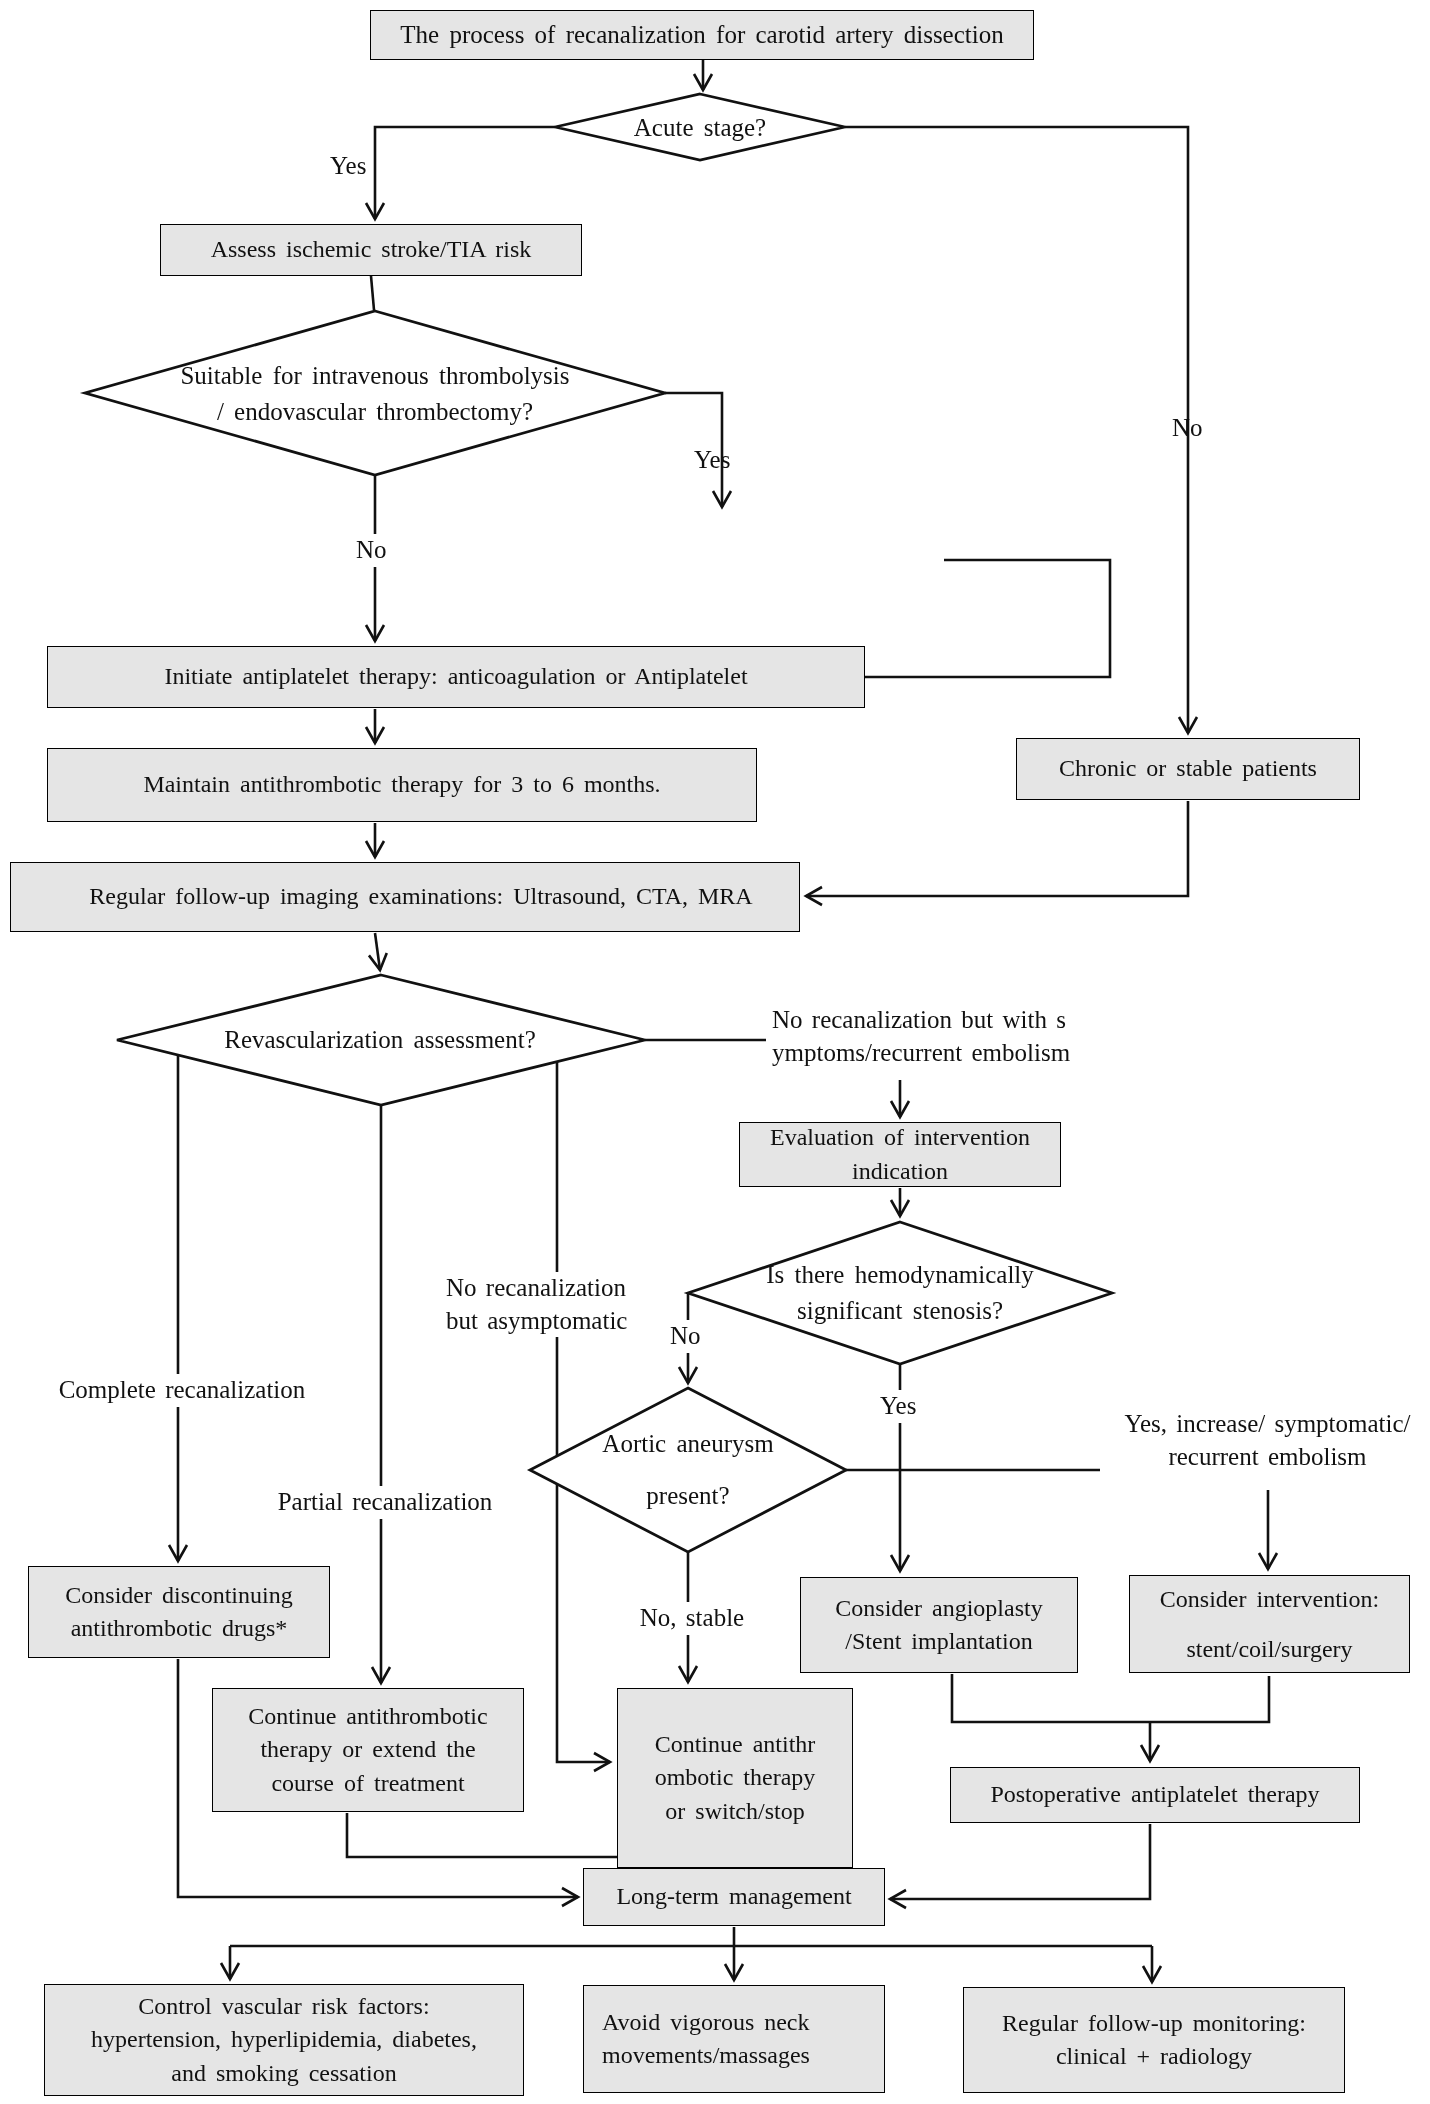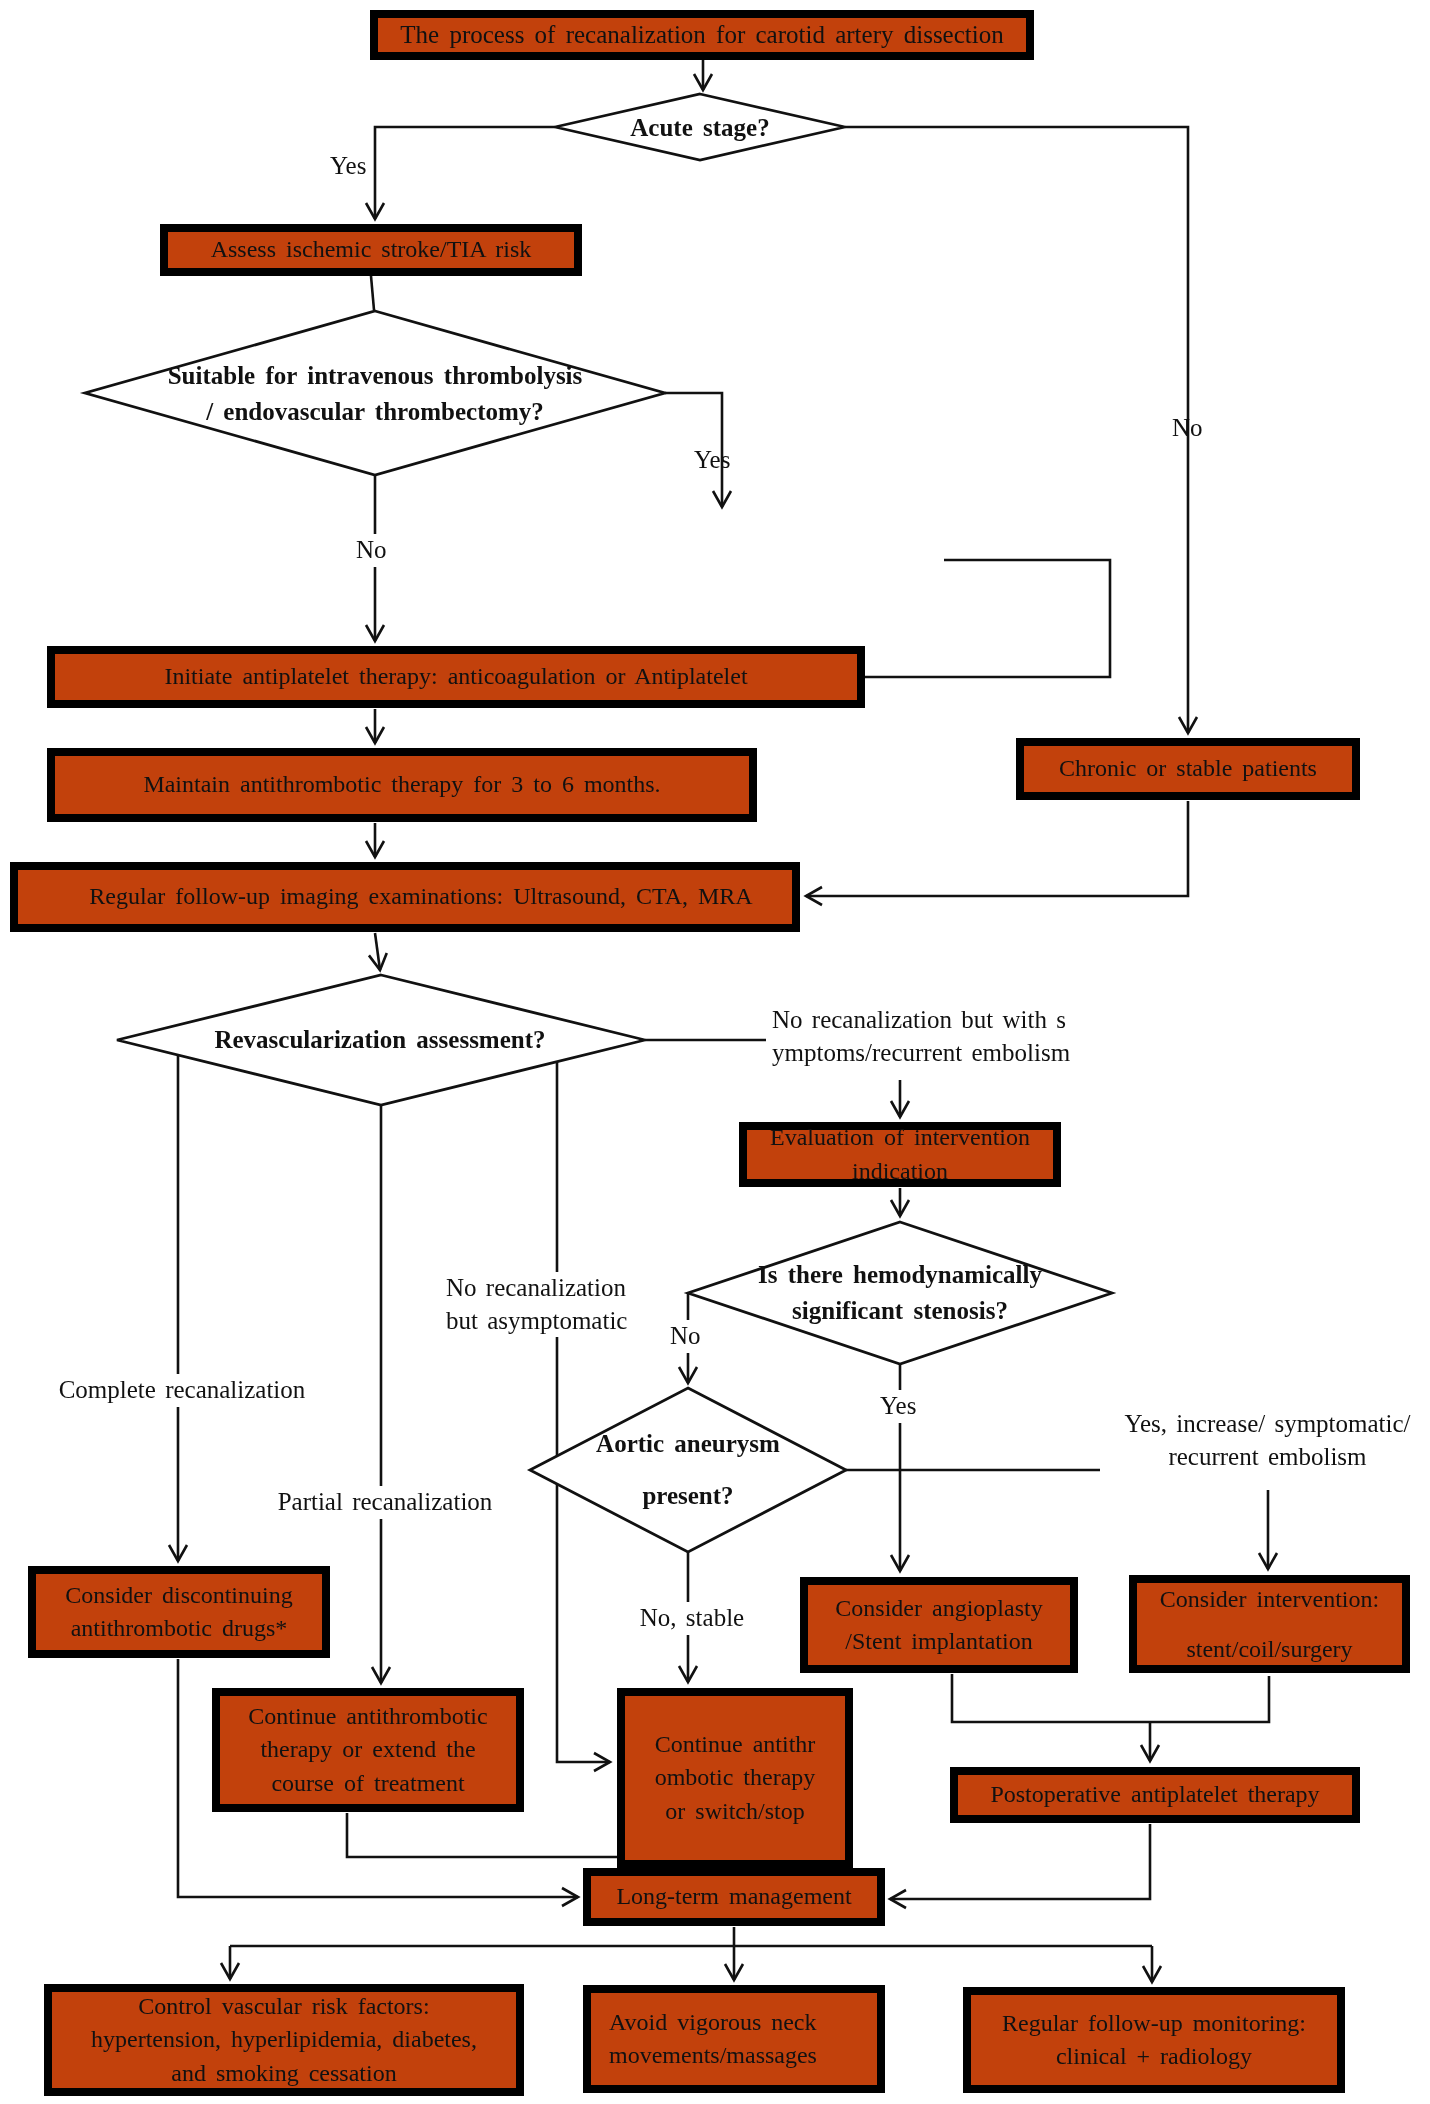--- a/index.html
+++ b/index.html
@@ -8,38 +8,38 @@
     width:1430px;height:2104px;
     background:#ffffff;
     font-family:"Liberation Serif","DejaVu Serif",serif;
     color:#111111;
     overflow:hidden;
   }
   #wires{position:absolute;left:0;top:0;width:1430px;height:2104px;}
   .node{
     position:absolute;
     box-sizing:border-box;
-    border:8px solid #000000;
-    background:#c2410c;
+    border:1px solid #000000;
+    background:#e5e5e5;
     display:flex;align-items:center;justify-content:center;
     text-align:center;
     font-size:24px;line-height:1.38;
     white-space:pre-line;
     word-spacing:4px;
     z-index:2;
     font-family:Liberation Serif, serif;
   }
   .node.leftalign{justify-content:flex-start;text-align:left;padding-left:18px;padding-right:6px;}
   .dtext{
     position:absolute;
     display:flex;align-items:center;justify-content:center;
     text-align:center;
     font-size:25px;line-height:1.45;
     white-space:pre-line;word-spacing:4px;
-    z-index:3;pointer-events:none;font-weight:bold;
+    z-index:3;pointer-events:none;
   }
   .elabel{
     position:absolute;
     font-size:25px;line-height:1.3;
     white-space:pre-line;word-spacing:3px;
     z-index:4;
   }
   .elabel.bg{background:#ffffff;padding:0 4px;}
   .elabel.center{text-align:center;}
   .wide{line-height:2.1;}

